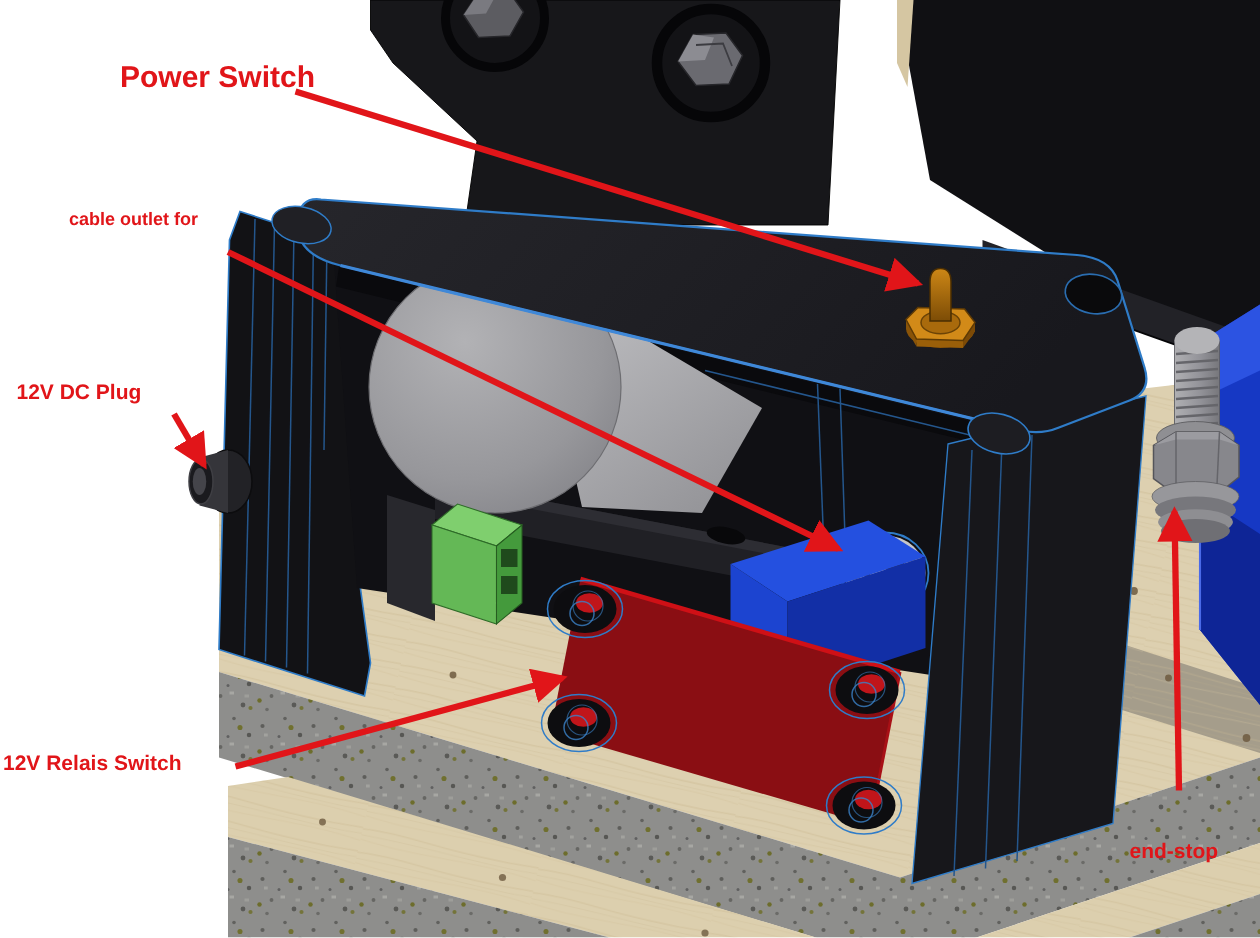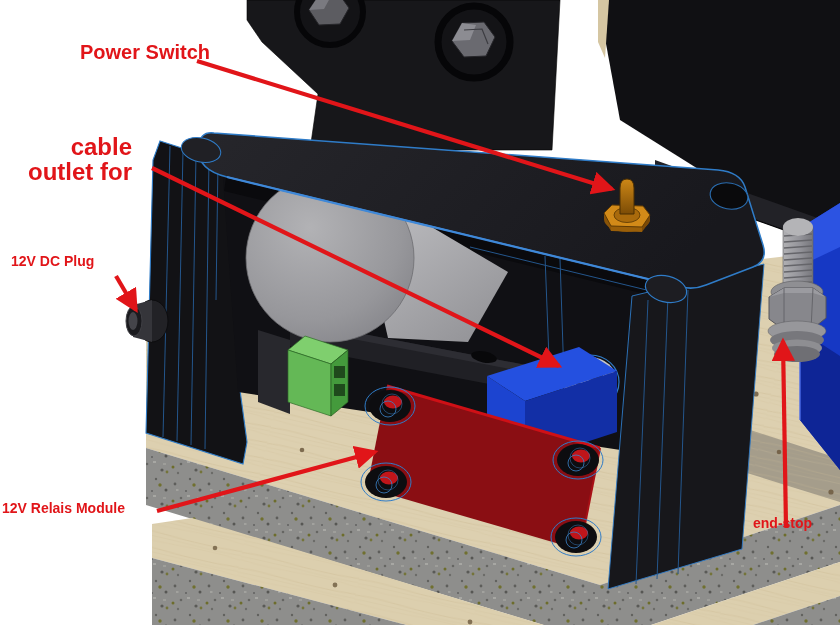--- a/index.html
+++ b/index.html
@@ -1,25 +1,25 @@
 <!DOCTYPE html>
 <html><head>
 <meta charset="utf-8">
 <style>
   html,body{margin:0;padding:0;background:#ffffff;}
   .stage{position:relative;width:840px;height:625px;background:#ffffff;overflow:hidden;
          font-family:Liberation Sans, sans-serif;}
   .stage svg{position:absolute;left:0;top:0;}
   .lbl{position:absolute;font-weight:bold;font-size:14px;color:#e11519;line-height:22px;white-space:nowrap;}
-  .lbl-block{position:absolute;font-weight:bold;font-size:24px;color:#e11519;text-align:right;line-height:25px;width:128px;}
+  .lbl-block{position:absolute;font-weight:bold;font-size:12px;color:#e11519;text-align:right;line-height:25px;width:128px;}
   #lbl-power{left:80px;top:41px;font-size:20px;}
   #lbl-cable{left:4px;top:134px;}
   #lbl-dc{left:11px;top:250px;}
   #lbl-relais{left:2px;top:497px;}
-  #lbl-endstop{left:753px;top:512px;}
+  #lbl-endstop{left:753px;top:556px;}
 </style>
 </head>
 <body>
 
 <div class="stage">
 <svg width="840" height="625" viewBox="0 0 840 625">
   <defs>
     <pattern id="grain" width="120" height="16" patternUnits="userSpaceOnUse" patternTransform="rotate(13)">
       <path d="M0,4 C30,0 60,8 120,3" stroke="#cdbb95" fill="none" stroke-width="1" opacity="0.8"></path>
       <path d="M0,11 C40,15 80,7 120,12" stroke="#d4c4a0" fill="none" stroke-width="0.8" opacity="0.8"></path>
@@ -261,16 +261,16 @@
 </svg>
 
   <div class="lbl" id="lbl-power">Power Switch</div>
 
   <div class="lbl-block" id="lbl-cable">
     <div>cable outlet for</div>
   </div>
 
   <div class="lbl" id="lbl-dc">12V DC Plug</div>
 
-  <div class="lbl" id="lbl-relais">12V Relais Module</div>
+  <div class="lbl" id="lbl-relais">12V Relais Switch</div>
 
   <div class="lbl" id="lbl-endstop">end-stop</div>
 </div>
 
 </body></html>

